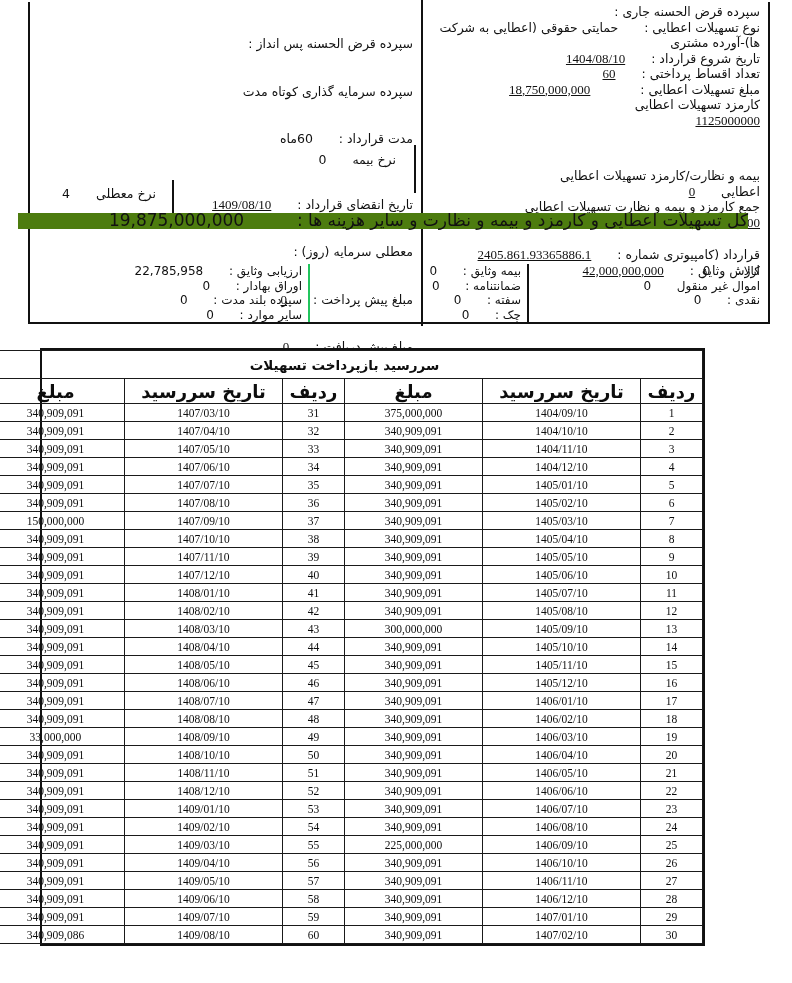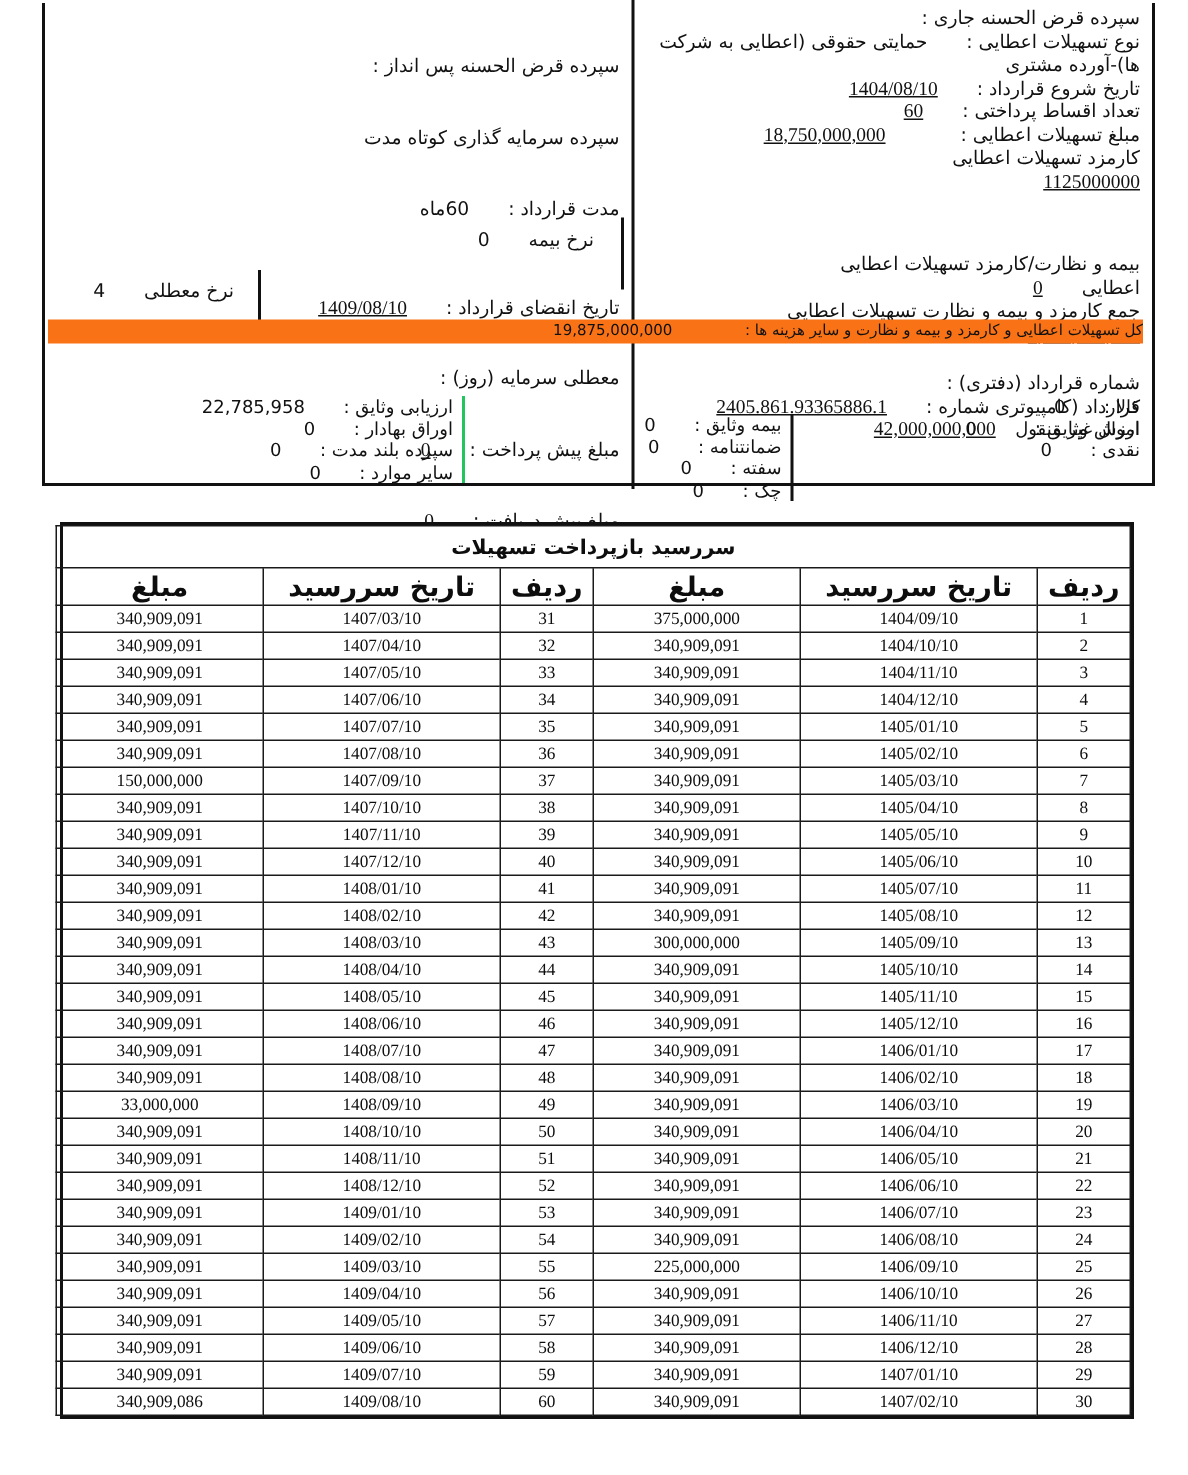--- a/index.html
+++ b/index.html
@@ -98,59 +98,59 @@
     position: absolute;
     right: 612px;
     top: 184px;
     font-size: 12.5px;
     white-space: nowrap;
   }
 
   
   #total-line {
     position: absolute;
-    right: 6px;
+    right: 20px;
     top: 211px;
     width: 730px;
-    font-size: 10px;
+    font-size: 17px;
     line-height: 15.5px;
     white-space: nowrap;
     z-index: 5;
-    background: #f97316;
+    background: #4d7c0f;
   }
 
   
   #collateral-row {
     position: absolute;
     left: 0;
     right: 0;
     top: 262px;
     height: 60px;
   }
   .coll-box {
     position: absolute;
     top: 0;
     box-sizing: border-box;
   }
   #coll-right { right: 2px;   width: 235px; padding-right: 6px; }
-  #coll-mid   { right: 239px; width: 217px; padding-right: 6px; border-right: 2px solid #111; margin-top: 12px; }
+  #coll-mid   { right: 239px; width: 217px; padding-right: 6px; border-right: 2px solid #111; }
   #coll-left  { right: 458px; width: 250px; padding-right: 6px; border-right: 2px solid #22c55e; }
   .coll-line {
     font-size: 12px;
     line-height: 14.5px;
     white-space: nowrap;
     text-align: right;
   }
 
   
   #schedule-wrap {
     position: absolute;
     left: 40px;
     top: 348px;
-    width: 716px;
+    width: 665px;
     border: 2px solid #111;
     box-sizing: border-box;
     background: #fff;
   }
   table.sched {
     border-collapse: collapse;
     width: 100%;
     table-layout: fixed;
   }
   table.sched td, table.sched th {
@@ -233,23 +233,20 @@
     </div>
     <div class="fld">
       <span class="lbl">جمع کارمزد و بیمه و نظارت تسهیلات اعطایی</span>
     </div>
     <div class="fld">
       <span class="val">1,125,000,000</span>
     </div>
 
     <div style="height:17px"></div>
 
-    <div class="fld">
-      <span class="lbl">شماره قرارداد (دفتری) :</span>
-    </div>
     <div class="fld">
       <span class="lbl">قرارداد (کامپیوتری شماره :</span>
       <span class="sp"></span>
       <span class="val">2405.861.93365886.1</span>
     </div>
     <div class="fld">
       <span class="lbl">ارزش وثایق :</span>
       <span class="sp"></span>
       <span class="val">42,000,000,000</span>
     </div>

